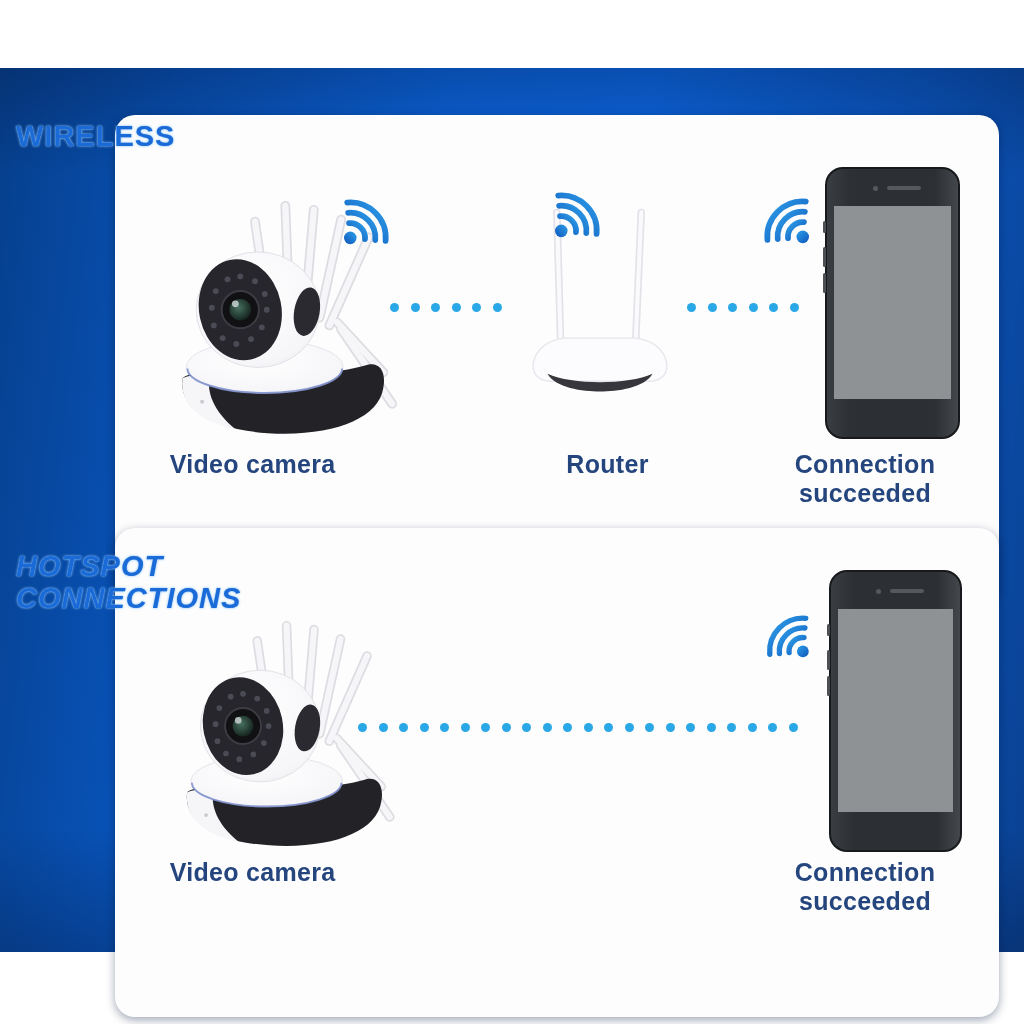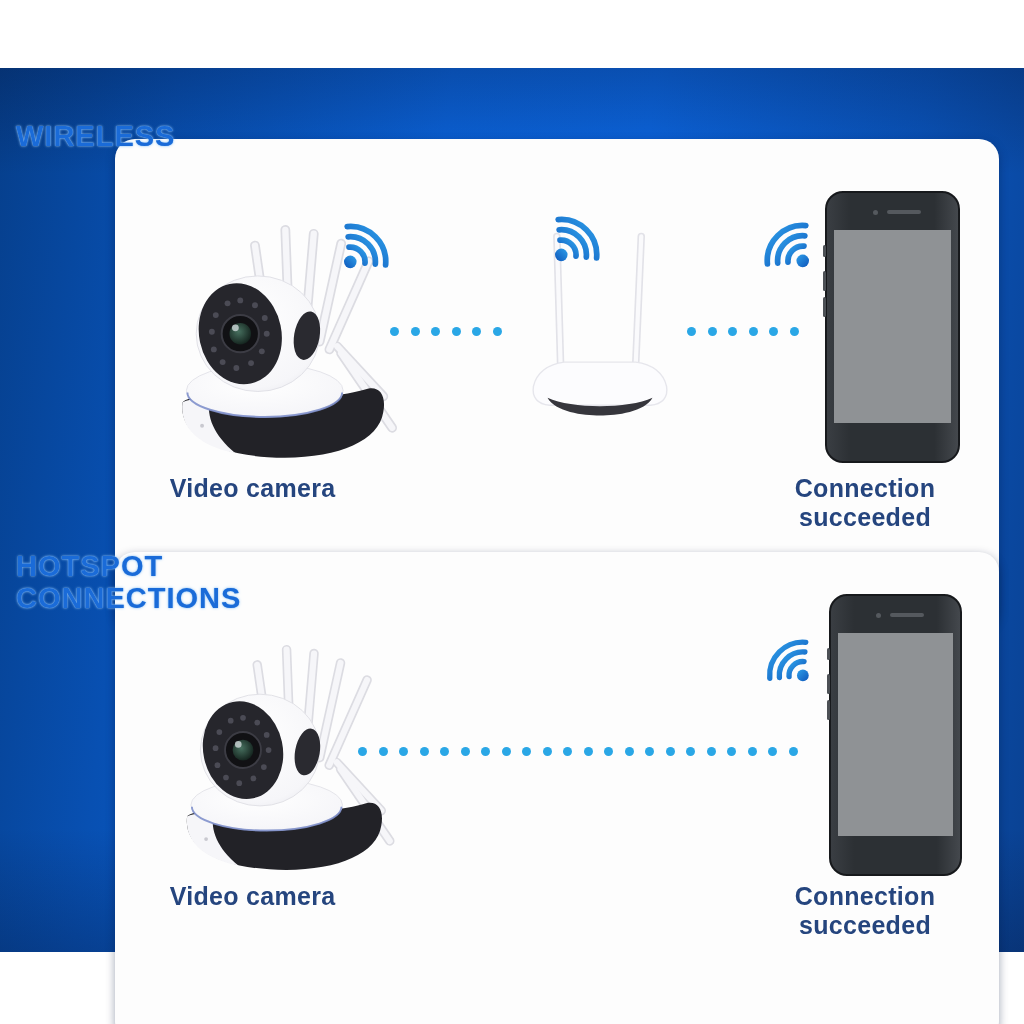--- a/index.html
+++ b/index.html
@@ -9,32 +9,32 @@
   }
   .stage{position:absolute;inset:0;padding-left:30px;}
   .bg{
     position:absolute;left:0;top:68px;width:1024px;height:884px;
     background:
       linear-gradient(180deg, rgba(4,18,52,.28) 0%, rgba(4,18,52,0) 12%, rgba(4,18,52,0) 86%, rgba(4,18,52,.28) 100%),
       linear-gradient(97deg, #063f8c 0%, #0850b2 16%, #0b64dc 40%, #0c67e2 58%, #0a55bd 82%, #0a4191 100%);
   }
   .panel{
     position:absolute;left:115px;width:884px;height:489px;background:#fdfdfd;
-    border-radius:20px;box-shadow:0 3px 10px rgba(2,20,60,.38);margin-top:24px;
+    border-radius:20px;box-shadow:0 3px 10px rgba(2,20,60,.38);
   }
   .panel.one{top:115px;}
   .panel.two{top:528px;}
   .section-title{
     position:absolute;left:16px;z-index:5;
     font-weight:bold;font-size:29px;line-height:32px;letter-spacing:1px;
     color:#1a6bd8;
     text-shadow:0 0 1px #8fc0f2, 0 0 3px rgba(140,195,248,.9);
   }
   .section-title.one{top:120px;}
-  .section-title.two{top:550px;}
+  .section-title.two{top:550px;font-style:italic;}
   .device-label{
     position:absolute;text-align:center;font-size:25px;font-weight:bold;
     color:#25457e;letter-spacing:.3px;
   }
   
   .wifi{position:absolute;width:64px;height:64px;}
   .wifi.mirror svg{transform:scaleX(-1);}
   .wifi svg{width:100%;height:100%;}
   
   .dots{position:absolute;display:flex;align-items:center;}
@@ -204,20 +204,21 @@
     <div class="phone" style="left:710px;top:52px;width:135px;height:272px;">
       <div class="cam-dot"></div>
       <div class="speaker"></div>
       <div class="screen"></div>
       <div class="btn b1"></div>
       <div class="btn b2"></div>
       <div class="btn b3"></div>
     </div>
 
     <div class="device-label" style="left:15px;top:335px;width:245px;">Video camera</div>
+    <div class="device-label" style="left:405px;top:335px;width:175px;">Router</div>
     <div class="device-label" style="left:620px;top:335px;width:260px;">Connection succeeded</div>
   </div>
 
   <div class="section-title two">
     <div>HOTSPOT</div>
     <div>CONNECTIONS</div>
   </div>
 
   <div class="panel two">
 

